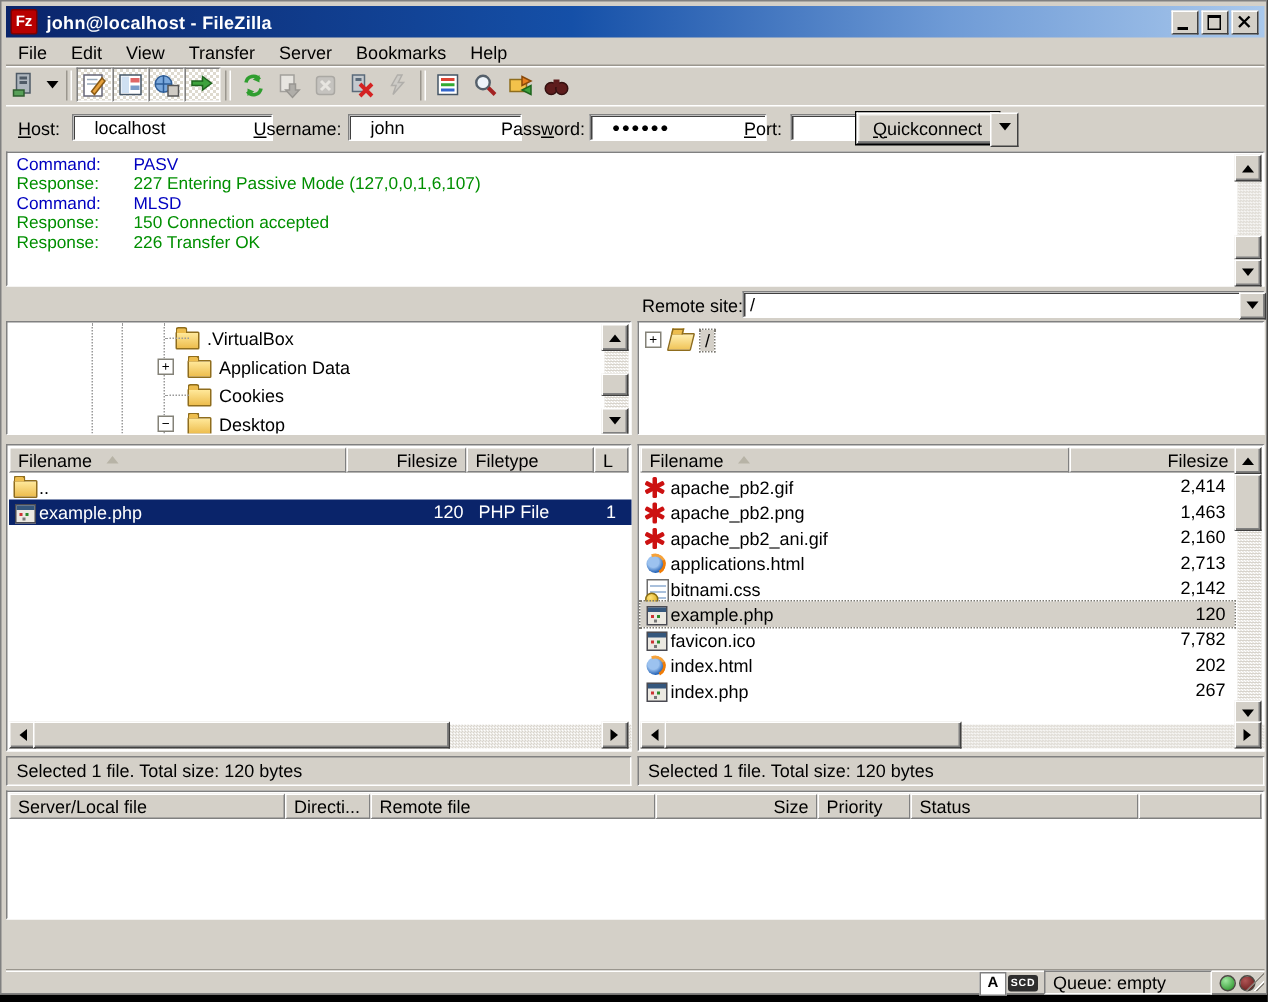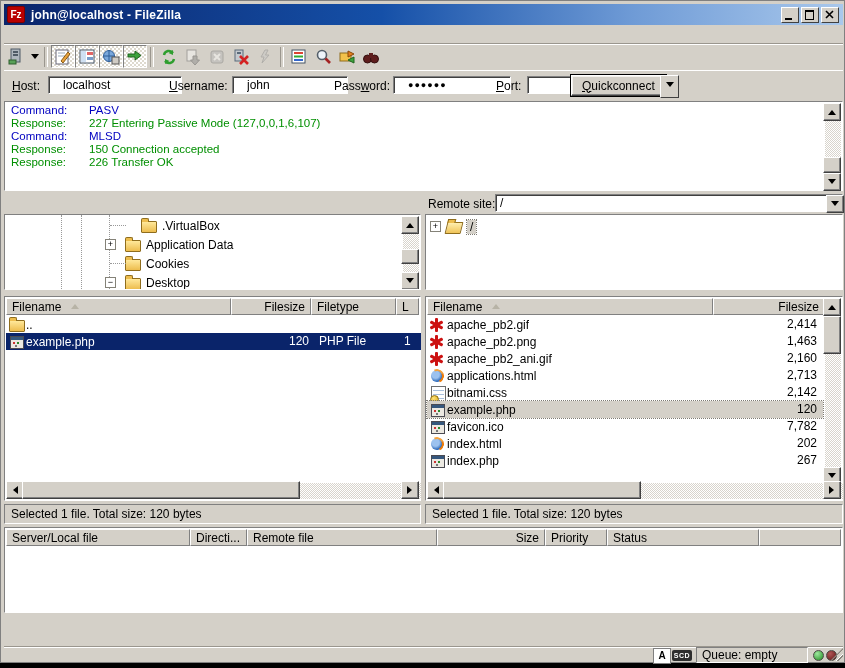--- a/index.html
+++ b/index.html
@@ -167,20 +167,29 @@
             <div class="glyph-max"></div>
           </div>
       <div class="wbtn">
         <svg width="9" height="9">
               <path d="M1 1 L8 8 M8 1 L1 8" stroke="#000" stroke-width="1.6"></path>
             </svg>
       </div>
     </div>
   </div>
 
+  <div class="abs menubar">
+    <span class="menuitem">File</span>
+    <span class="menuitem">Edit</span>
+    <span class="menuitem">View</span>
+    <span class="menuitem">Transfer</span>
+    <span class="menuitem">Server</span>
+    <span class="menuitem">Bookmarks</span>
+    <span class="menuitem">Help</span>
+  </div>
   <div class="abs groove" style="left:3px;top:42px;width:839px;"></div>
 
   <div class="abs toolbar">
     <div class="tbtn">
       <svg width="20" height="18">
         <rect x="5" y="1" width="9" height="13" fill="#aeb6be" stroke="#4e5a66"></rect>
         <rect x="7" y="3" width="5" height="2" fill="#4e5a66"></rect>
             <rect x="7" y="6" width="5" height="2" fill="#4e5a66"></rect>
         <rect x="3" y="12" width="7" height="4" fill="#58a058" stroke="#2e5e2e"></rect>
       </svg>
@@ -317,21 +326,21 @@
     <div class="combo" style="left:70px;width:348px"><span>/</span></div>
     <div class="combobtn" style="left:401px">
           <div class="tri dn"></div>
         </div>
   </div>
 
   <div class="abs tree sunken" style="left:3px;top:213px;width:417px;height:76px">
     <div class="guide" style="left:56px;top:0;height:76px"></div>
     <div class="guide" style="left:76px;top:0;height:76px"></div>
     <div class="guide" style="left:104px;top:0;height:76px"></div>
-    <div class="trow" style="left:136px;top:1px">
+    <div class="trow" style="left:112px;top:1px">
       <span class="fi">
             <span class="ic-folder"></span>
           </span>
       <span class="tlabel">.VirtualBox</span>
     </div>
     <div class="stub" style="left:105px;top:10px"></div>
     <div class="trow" style="left:120px;top:20px">
       <span class="fi">
             <span class="ic-folder"></span>
           </span>

